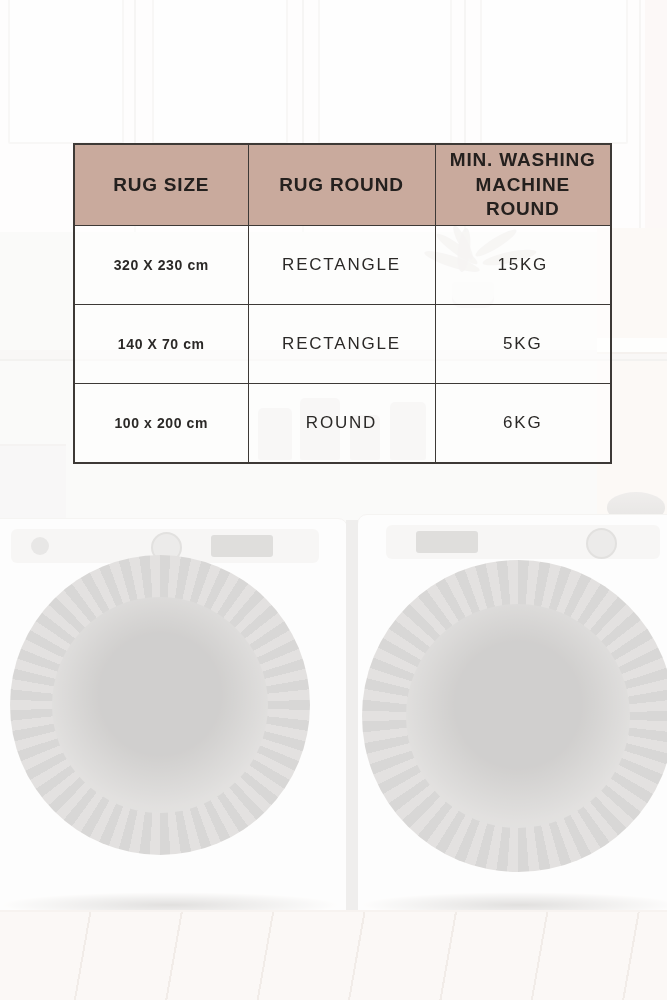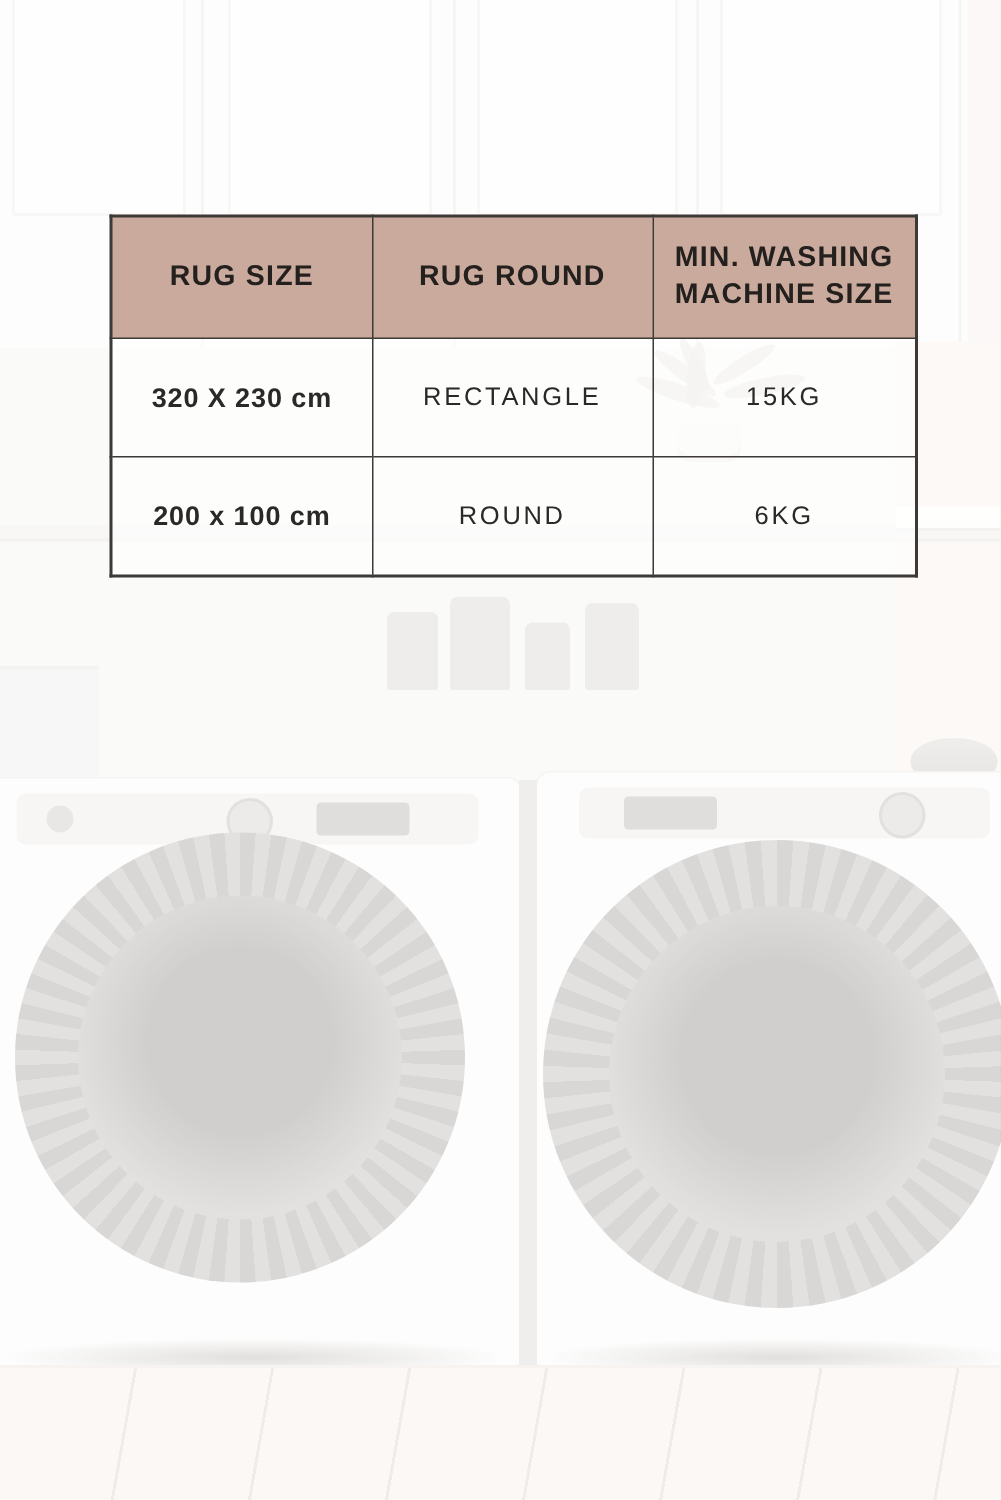--- a/index.html
+++ b/index.html
@@ -44,21 +44,21 @@
     border:2px solid #3d3936;
   }
   table.rug th, table.rug td{
     border:1px solid #3d3936;text-align:center;vertical-align:middle;padding:0 6px;
   }
   table.rug th{
     height:80px;background:#c9aa9d;color:#24201e;
     font-size:19px;font-weight:700;letter-spacing:.8px;line-height:1.3;
   }
   table.rug td{height:78px;background:rgba(255,255,255,.55);color:#2b2927;}
-  td.c-size{font-size:18px;font-weight:700;letter-spacing:.6px;color:#1d1b1a;}
+  td.c-size{font-size:14px;font-weight:700;letter-spacing:.6px;color:#1d1b1a;}
   td.c-shape,td.c-machine{font-size:17px;font-weight:400;letter-spacing:1.8px;}
 </style>
 </head>
 <body>
 
 <div class="photo">
   <div class="cabinets">
     <div class="cab-panel" style="left:8px;width:112px;"></div>
     <div class="cab-panel" style="left:152px;width:132px;"></div>
     <div class="cab-panel" style="left:318px;width:130px;"></div>
@@ -119,28 +119,33 @@
 <table class="rug">
   <colgroup>
     <col style="width:174px">
       <col style="width:187px">
       <col style="width:176px">
   </colgroup>
   <thead>
     <tr>
       <th>RUG SIZE</th>
       <th>RUG ROUND</th>
-      <th>MIN. WASHING MACHINE SIZE</th>
+      <th>MIN. WASHING MACHINE ROUND</th>
     </tr>
   </thead>
   <tbody>
     <tr>
       <td class="c-size">320 X 230 cm</td>
       <td class="c-shape">RECTANGLE</td>
       <td class="c-machine">15KG</td>
     </tr>
     <tr>
-      <td class="c-size">200 x 100 cm</td>
+      <td class="c-size">140 X 70 cm</td>
+      <td class="c-shape">RECTANGLE</td>
+      <td class="c-machine">5KG</td>
+    </tr>
+    <tr>
+      <td class="c-size">100 x 200 cm</td>
       <td class="c-shape">ROUND</td>
       <td class="c-machine">6KG</td>
     </tr>
   </tbody>
 </table>
 
 </body></html>

